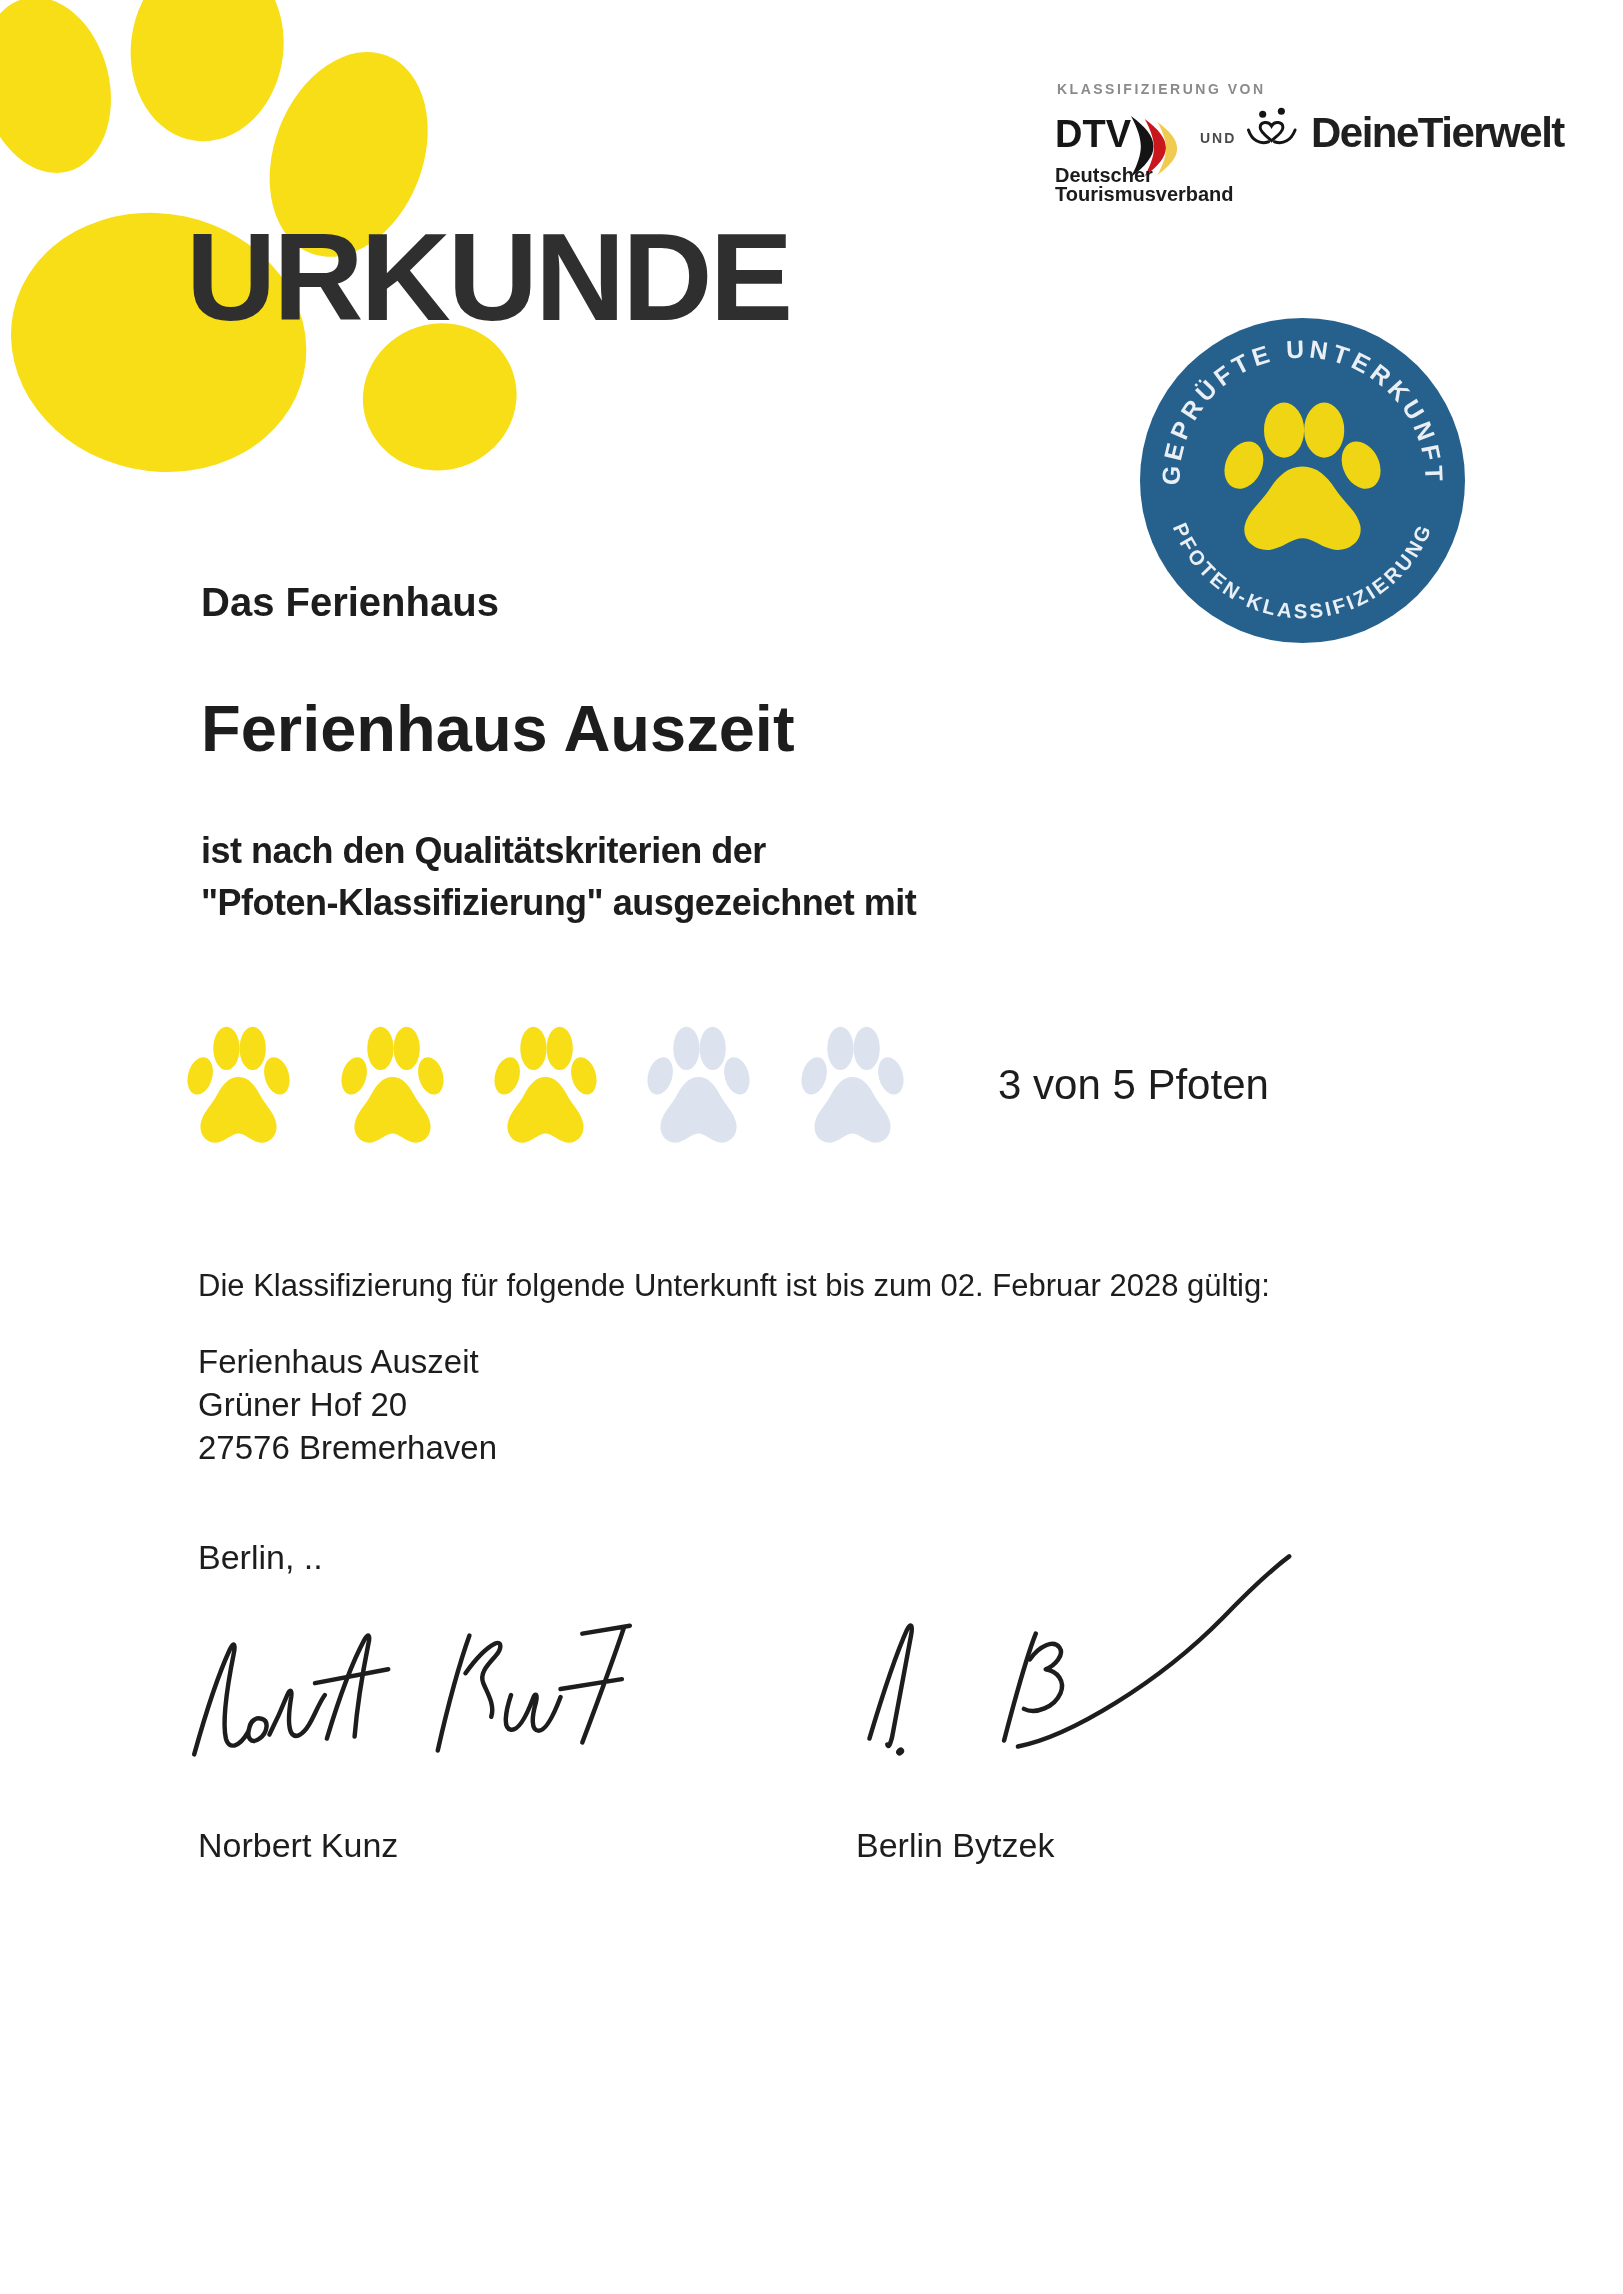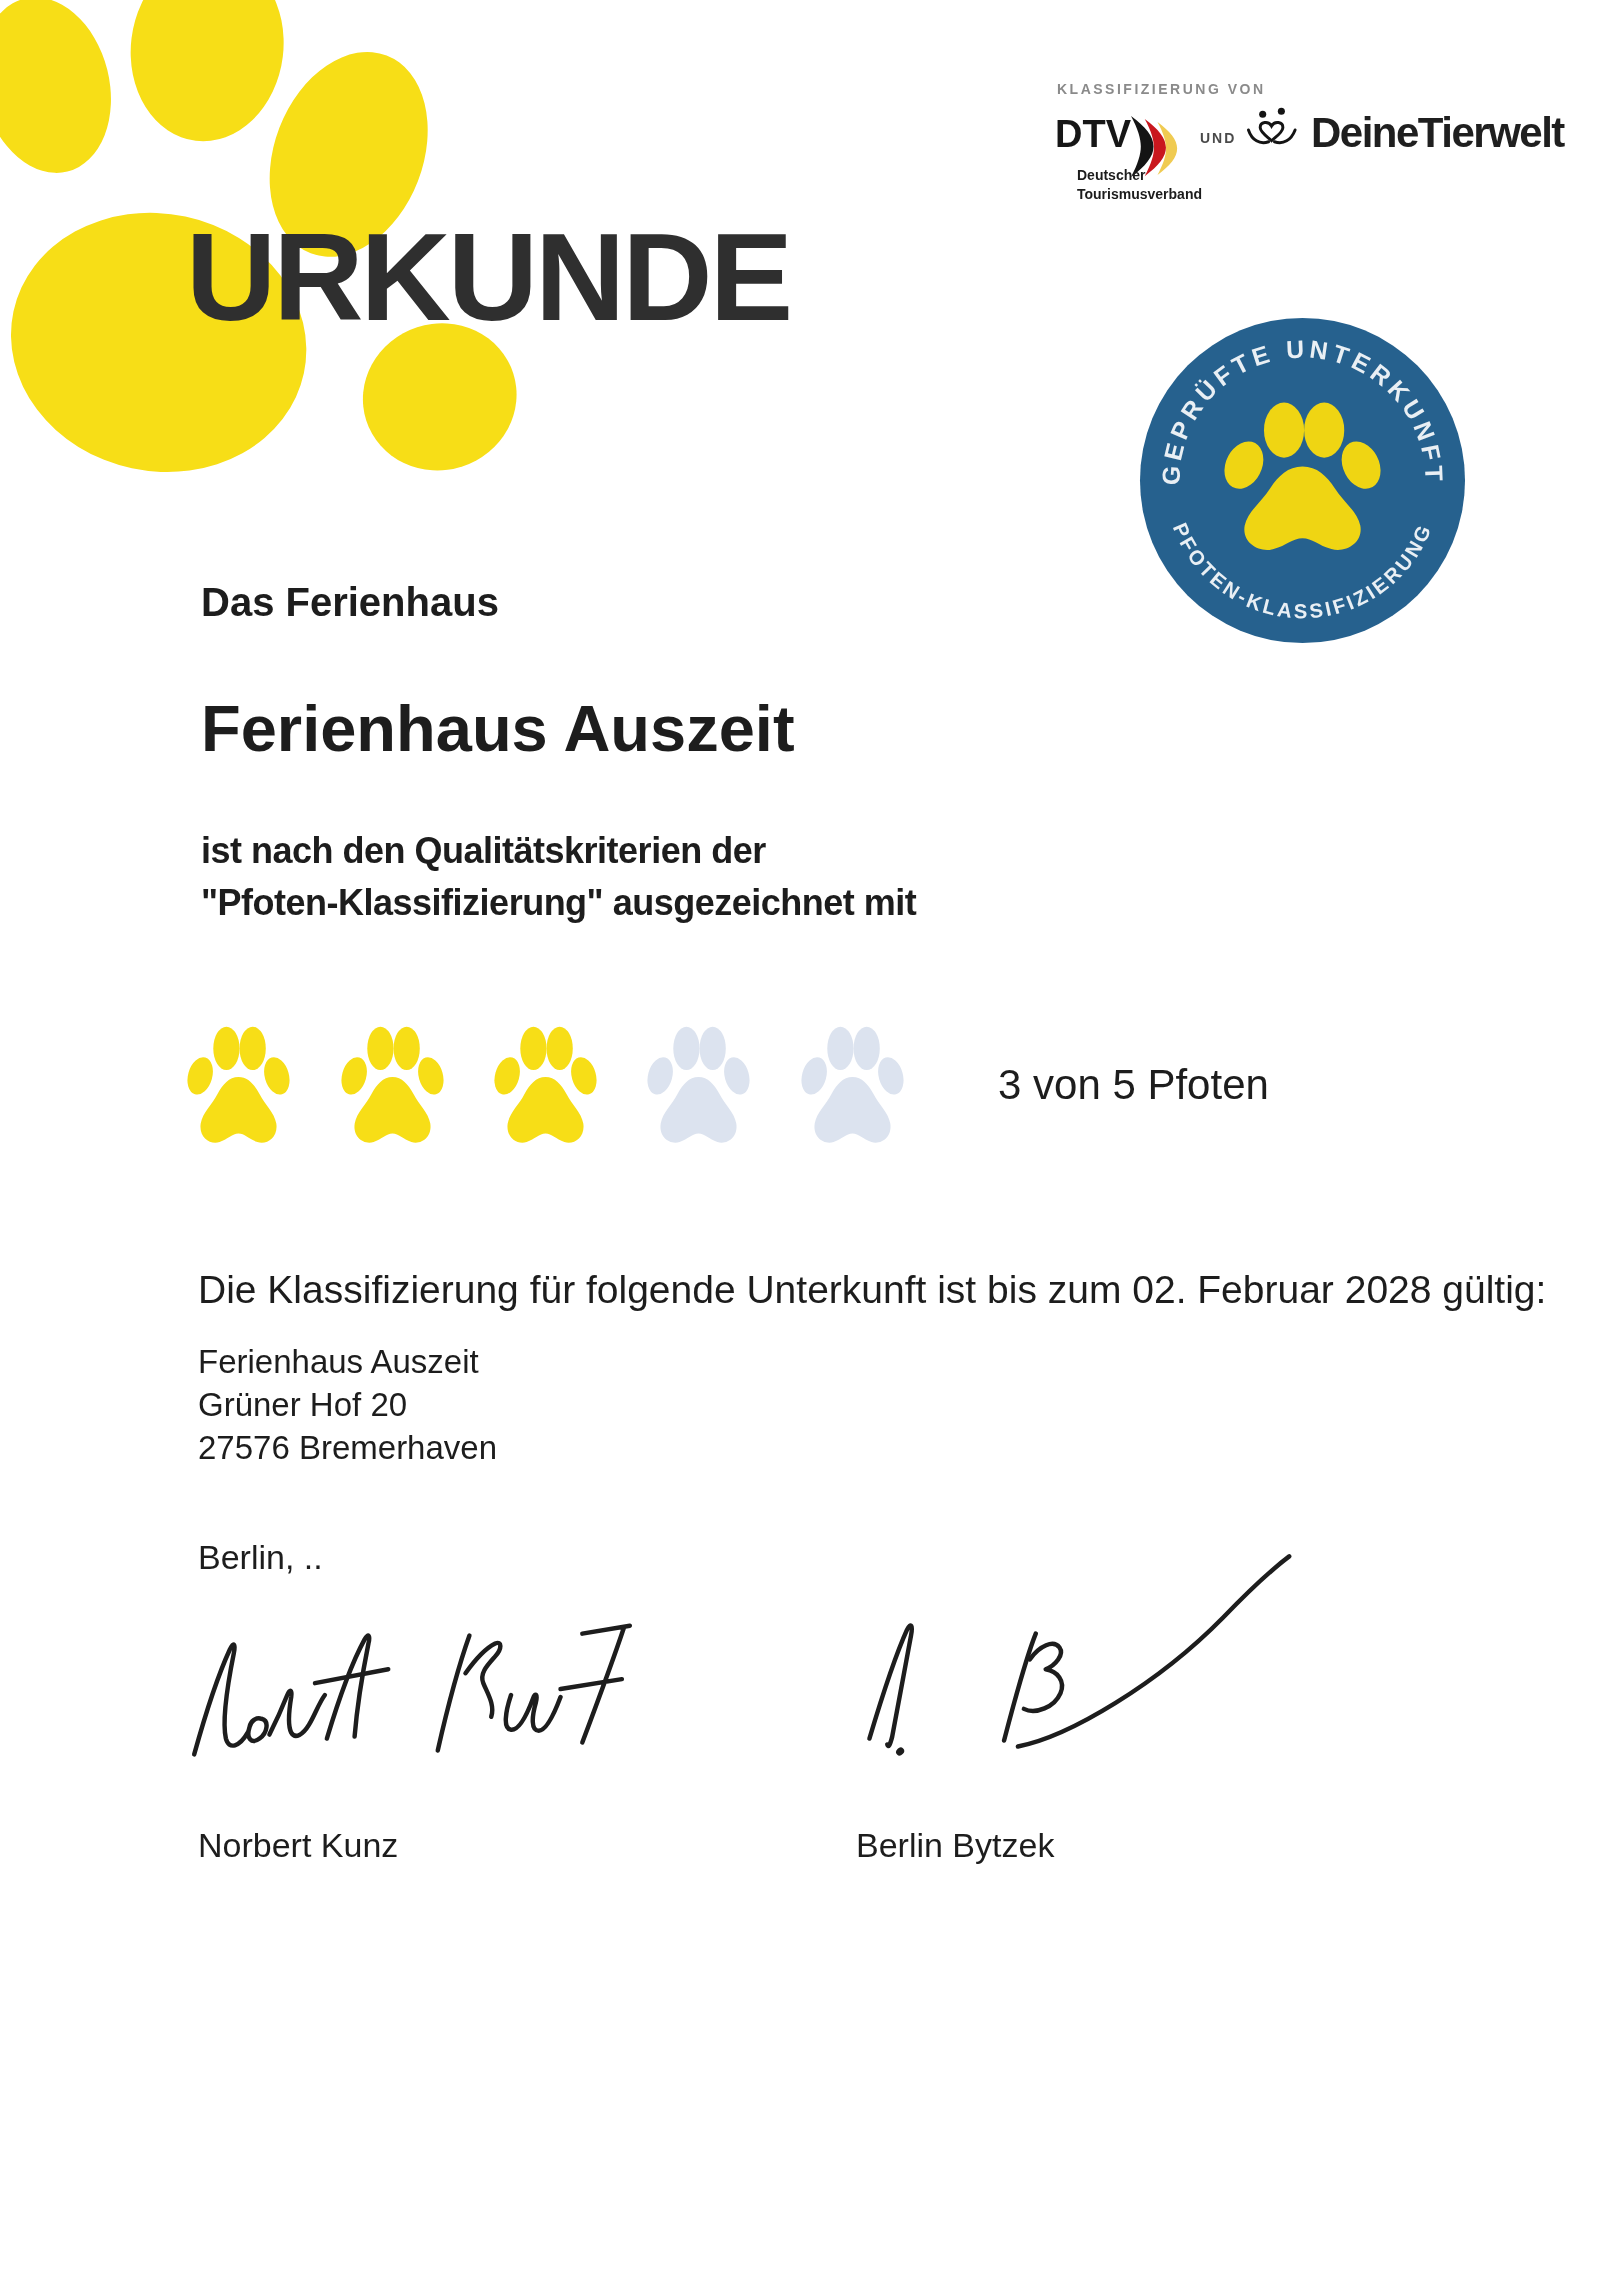--- a/index.html
+++ b/index.html
@@ -9,28 +9,28 @@
     font-family:"Liberation Sans","DejaVu Sans",sans-serif;
     color:#1d1d1d;
   }
   .abs{position:absolute;}
   .urkunde{
     font-size:125px;font-weight:bold;letter-spacing:-3px;line-height:1;
     color:#2f2f2f;
   }
   .klassvon{font-size:14px;font-weight:600;letter-spacing:2.5px;color:#8a8a8a;}
   .dtv-abbr{font-size:38px;font-weight:bold;color:#161616;letter-spacing:0px;}
-  .dtv-sub{font-size:14px;line-height:19px;font-weight:600;color:#1c1c1c;margin-left:22px;}
+  .dtv-sub{font-size:20px;line-height:19px;font-weight:600;color:#1c1c1c;}
   .und{font-size:14px;font-weight:bold;letter-spacing:2px;color:#4a4a4a;}
   .dtw-name{font-size:42px;font-weight:bold;letter-spacing:-1.5px;color:#1f1f1f;}
   .intro{font-size:40px;font-weight:bold;}
   .property{font-size:65px;font-weight:bold;}
   .award{font-size:36px;font-weight:bold;letter-spacing:-0.5px;}
   .rating-label{font-size:42px;}
-  .validity{font-size:39px;}
+  .validity{font-size:31px;}
   .address{font-size:33px;line-height:43px;}
   .placedate{font-size:34px;}
   .sigblock{font-size:34px;line-height:44px;}
   svg{display:block;}
 </style>
 </head>
 <body>
 
 <div class="page">
 

